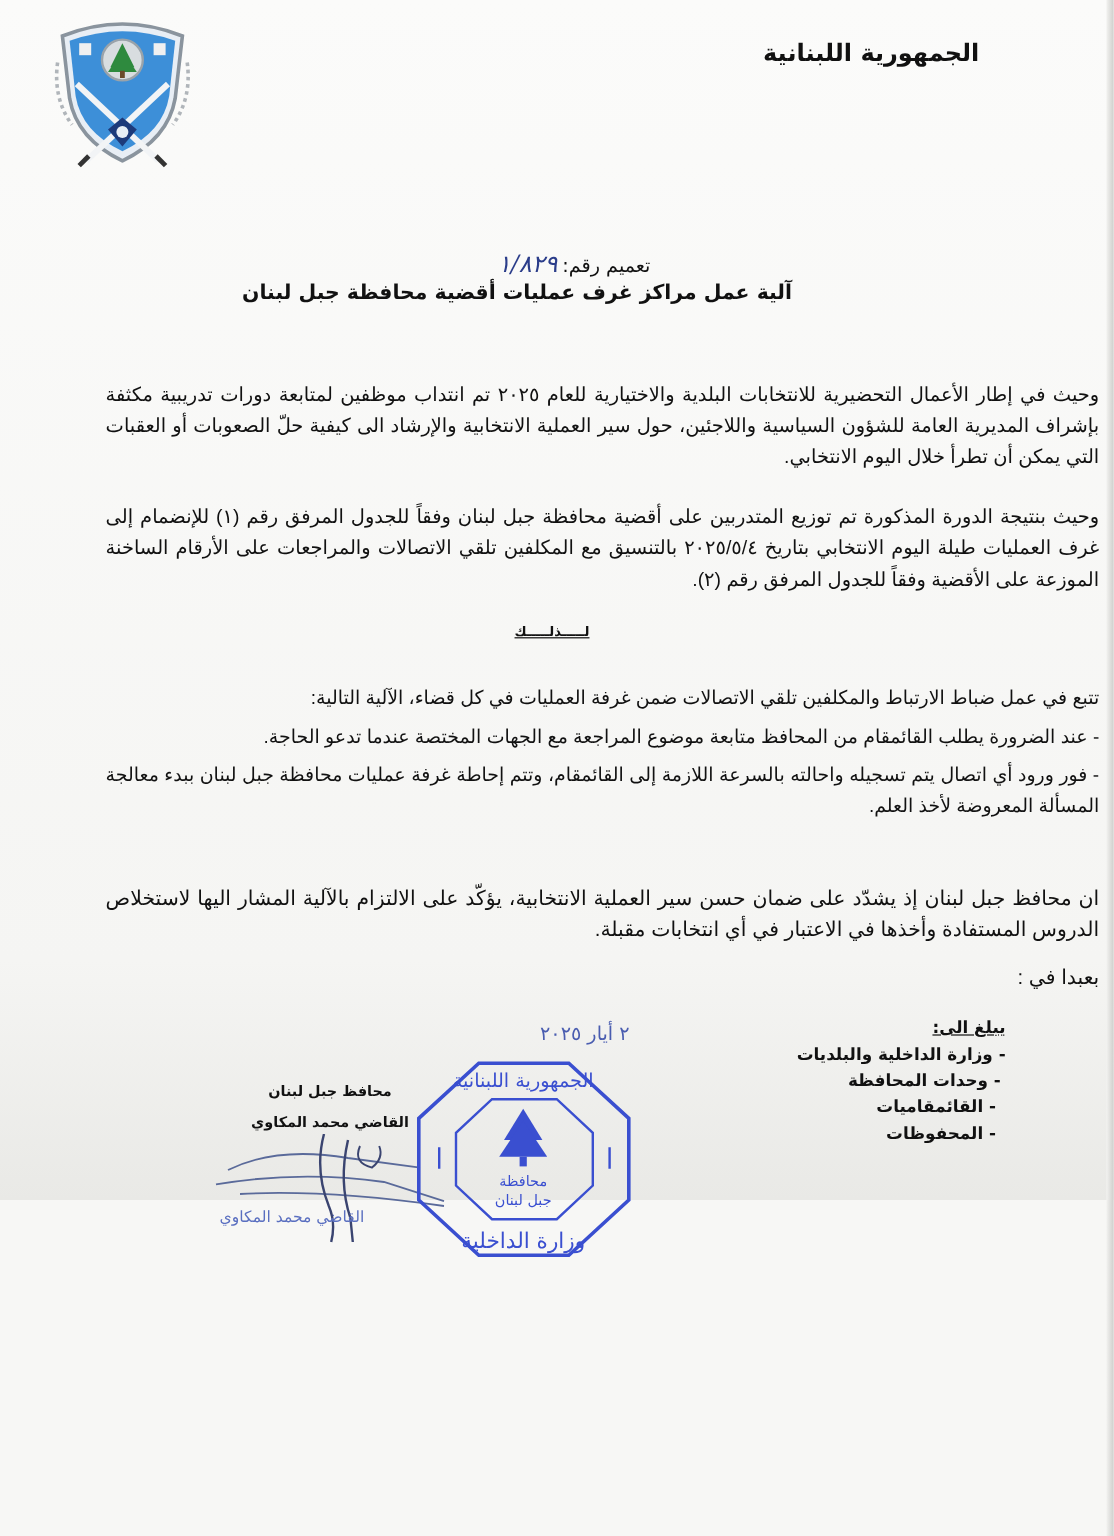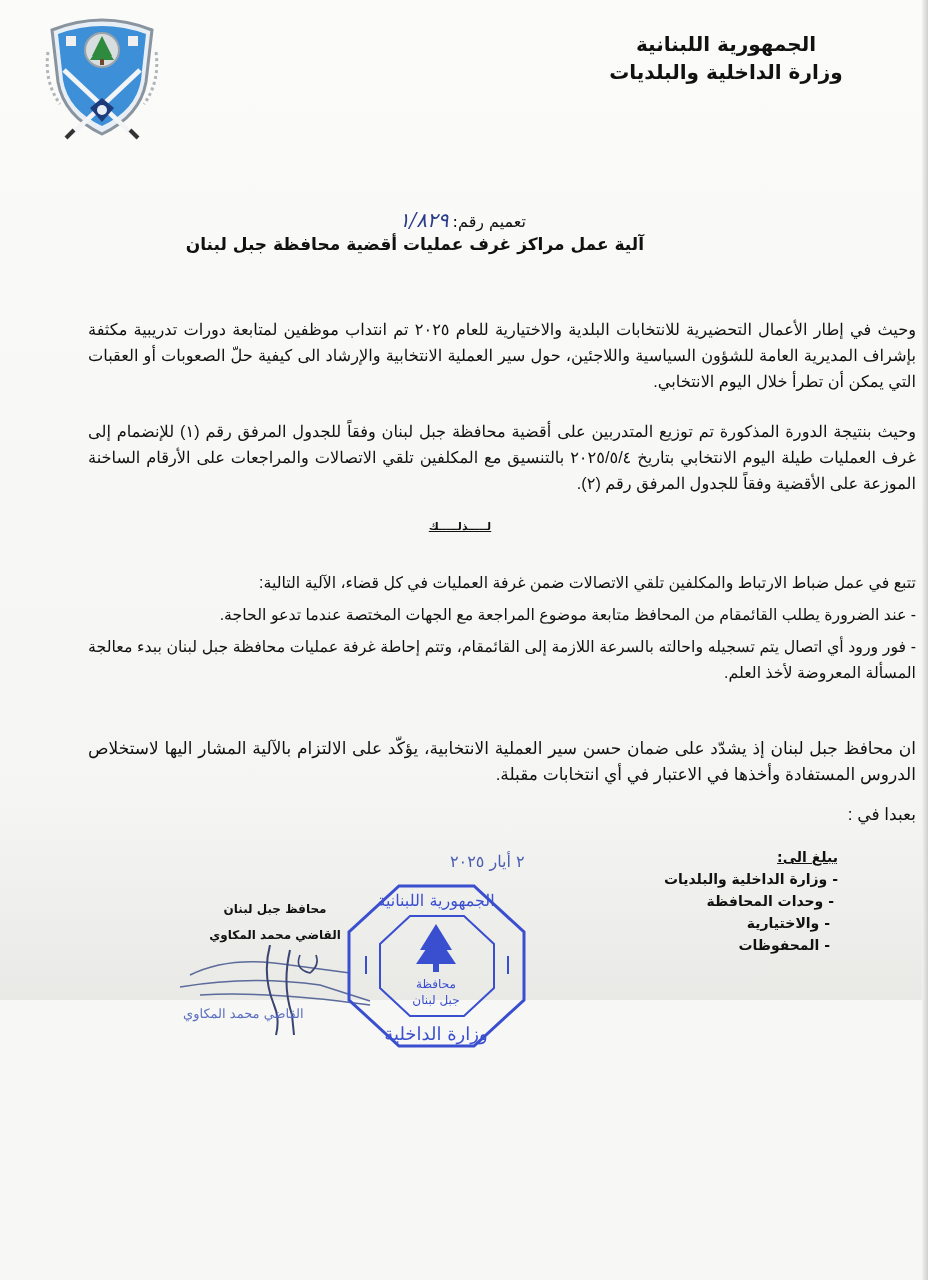--- a/index.html
+++ b/index.html
@@ -14,21 +14,21 @@
     position:absolute; left:0; top:0; width:928px; height:1000px;
     background: linear-gradient(180deg,#fbfbfa 0%,#f5f5f3 80%,#e9e9e6 100%);
   }
   .right-edge { position:absolute; right:0; top:0; width:6px; height:1280px; background:linear-gradient(90deg,#f2f2f0,#cfcfcc); }
   .header {
     position:absolute; right:72px; top:30px; width:260px;
     direction:rtl; text-align:center; font-weight:bold; font-size:20px; line-height:28px;
   }
   .header div { white-space:nowrap; }
   .emblem { position:absolute; left:42px; top:12px; width:120px; height:130px; }
-  .title-block { position:absolute; left:244px; top:208px; width:400px; direction:rtl; }
+  .title-block { position:absolute; left:260px; top:208px; width:400px; direction:rtl; }
   .circ-no { text-align:right; font-size:16px; padding-right:118px; position:relative; }
   .circ-no .hand { font-family:"DejaVu Serif", serif; color:#2b3d8a; font-size:20px; font-style:italic; margin-right:4px; }
   .circ-title { text-align:center; font-weight:bold; font-size:17px; margin-top:2px; white-space:nowrap; }
   .body-text {
     position:absolute; left:88px; width:828px; direction:rtl; text-align:justify;
     font-family:"Liberation Sans", sans-serif; font-size:16.2px; line-height:26px;
   }
   .p1 { top:316px; }
   .p2 { top:418px; }
   .lidhalik {
@@ -68,21 +68,20 @@
     <path d="M48 96 L60 86 L72 96 L60 110 Z" fill="#1d3a7a"></path>
     <circle cx="60" cy="98" r="5" fill="#e8eef5"></circle>
     <rect x="24" y="24" width="10" height="10" fill="#f0f0f0"></rect>
     <rect x="86" y="24" width="10" height="10" fill="#f0f0f0"></rect>
     <path d="M6 40 Q2 70 18 92" fill="none" stroke="#b0b5ba" stroke-width="3" stroke-dasharray="3 3"></path>
     <path d="M114 40 Q118 70 102 92" fill="none" stroke="#b0b5ba" stroke-width="3" stroke-dasharray="3 3"></path>
   </svg>
 
   <div class="header">
     <div>الجمهورية اللبنانية</div>
-    <div>وزارة الداخلية والبلديات</div>
   </div>
 
   <div class="title-block">
     <div class="circ-no">
       <span>تعميم رقم:</span><span class="hand">١/٨٢٩</span>
     </div>
     <div class="circ-title">آلية عمل مراكز غرف عمليات أقضية محافظة جبل لبنان</div>
   </div>
 
   <div class="body-text p1">وحيث في إطار الأعمال التحضيرية للانتخابات البلدية والاختيارية للعام ٢٠٢٥ تم انتداب موظفين لمتابعة دورات تدريبية مكثفة بإشراف المديرية العامة للشؤون السياسية واللاجئين، حول سير العملية الانتخابية والإرشاد الى كيفية حلّ الصعوبات أو العقبات التي يمكن أن تطرأ خلال اليوم الانتخابي.</div>
@@ -100,21 +99,21 @@
     <div>ان محافظ جبل لبنان إذ يشدّد على ضمان حسن سير العملية الانتخابية، يؤكّد على الالتزام بالآلية المشار اليها لاستخلاص الدروس المستفادة وأخذها في الاعتبار في أي انتخابات مقبلة.</div>
     <div class="sign-place">بعبدا في :</div>
   </div>
 
   <div class="date">٢   أيار ٢٠٢٥</div>
 
   <div class="notify">
     <div class="lbl">يبلغ الى:</div>
     <div class="li">- وزارة الداخلية والبلديات</div>
     <div class="li" style="padding-right:4px">- وحدات المحافظة</div>
-    <div class="li" style="padding-right:8px">- والاختيارية</div>
+    <div class="li" style="padding-right:8px">- القائمقاميات</div>
     <div class="li" style="padding-right:8px">- المحفوظات</div>
   </div>
 
   <div class="signer">
     <div>محافظ جبل لبنان</div>
     <div>القاضي محمد المكاوي</div>
   </div>
 
   <svg class="signature" viewBox="0 0 220 100">
     <path d="M20 30 Q60 10 120 20 L180 28" fill="none" stroke="#5a6a9a" stroke-width="1.5"></path>

